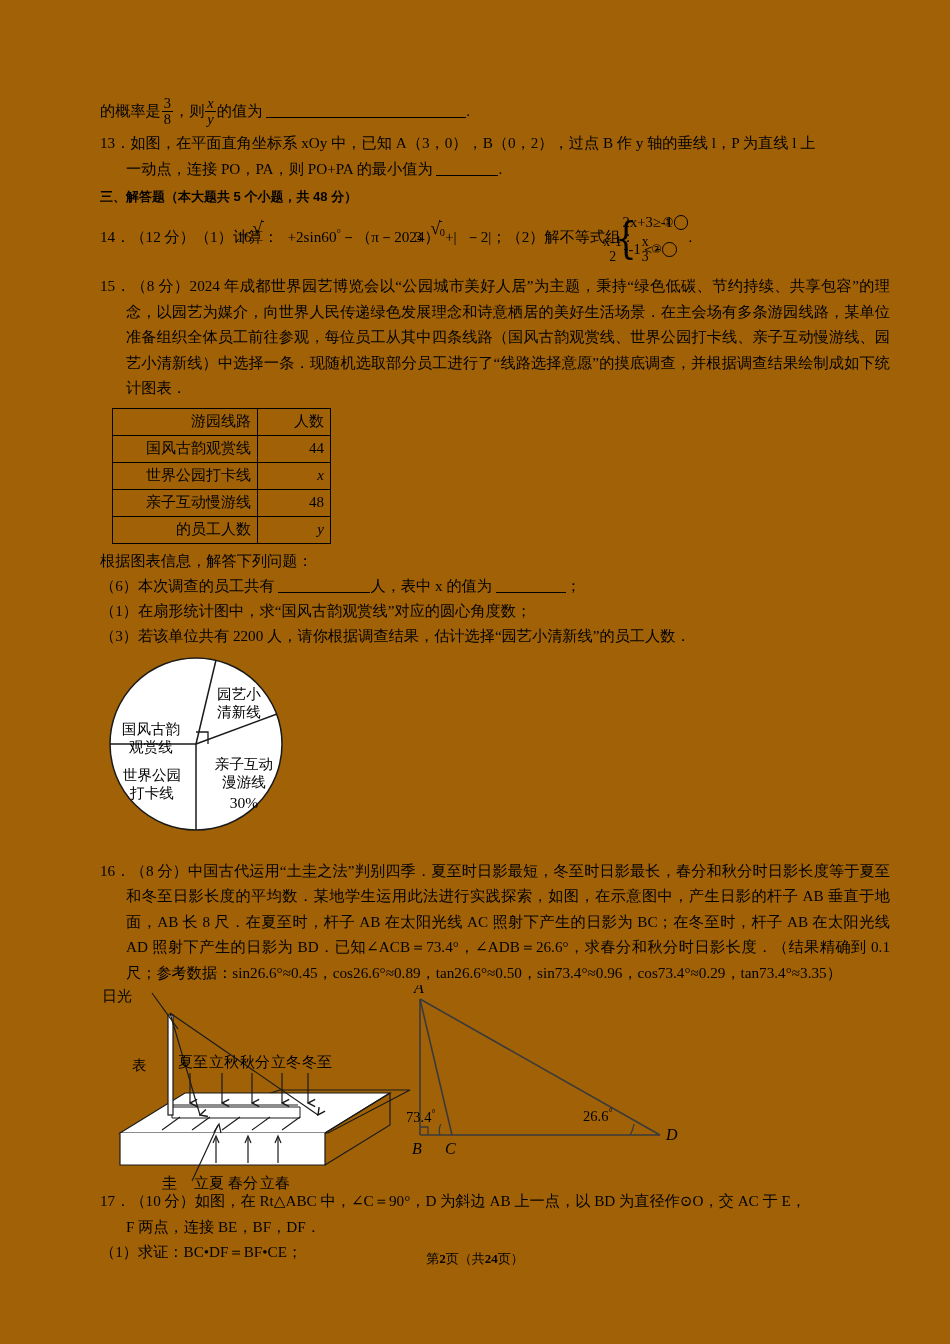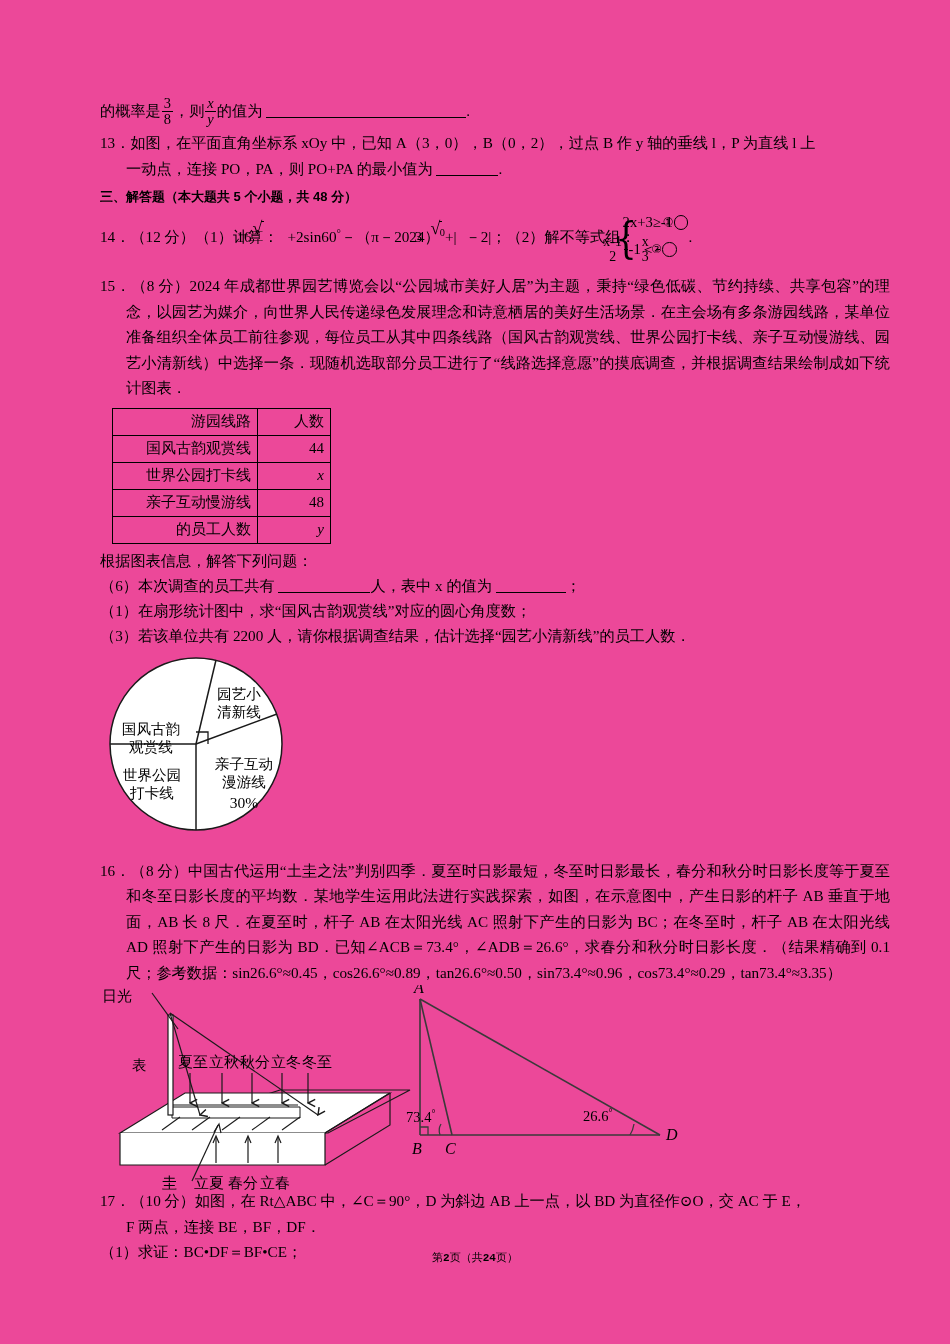--- a/index.html
+++ b/index.html
@@ -13,21 +13,21 @@
     position: relative;
     font-family: "Liberation Serif", "DejaVu Serif", serif;
     color: #000;
     overflow: hidden;
   }
   .page {
     position: absolute;
     left: 0; top: 0;
     width: 950px;
     height: 1344px;
-    background: #ec4899;
+    background: #a16207;
   }
   .content {
     position: absolute;
     left: 100px;
     top: 96px;
     width: 790px;
   }
 
   
   .line {
@@ -180,22 +180,22 @@
     font-style: normal;
   }
 
   
   .footer {
     position: absolute;
     left: 0;
     top: 1250px;
     width: 950px;
     text-align: center;
-    font-family: Liberation Mono, monospace;
-    font-size: 11px;
+    font-family: Liberation Serif, serif;
+    font-size: 13px;
   }
   .footer .pg { font-weight: bold; }
 </style>
 </head>
 <body>
 
 <div class="page">
 
   <div class="content">
 

